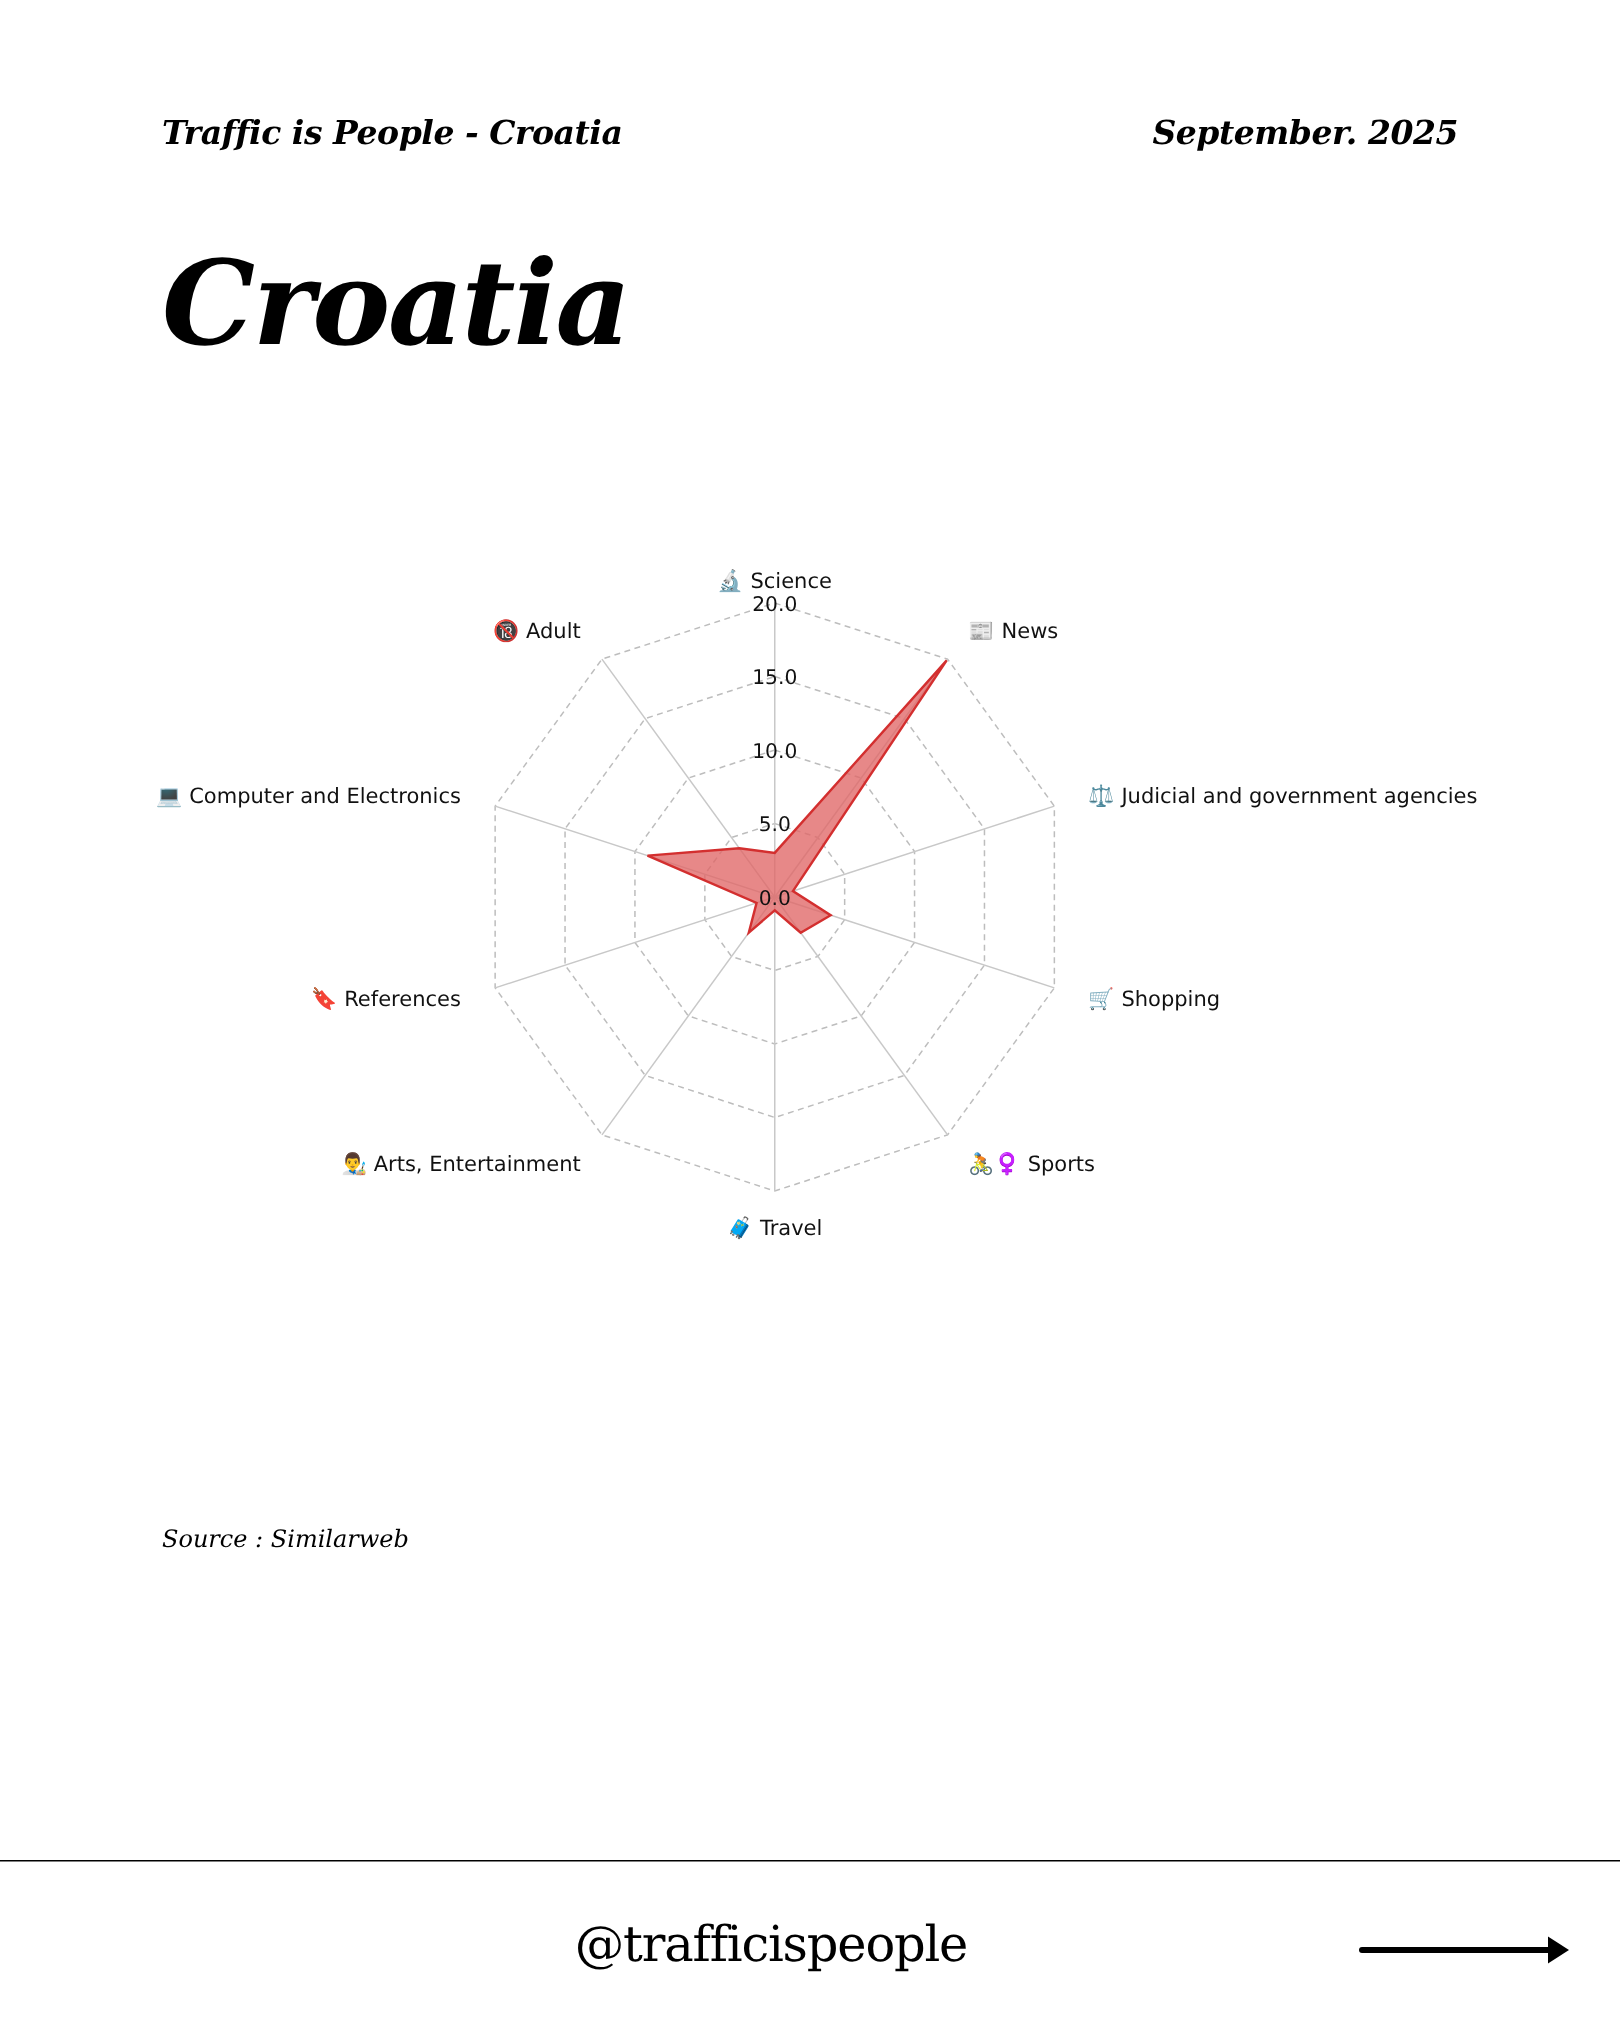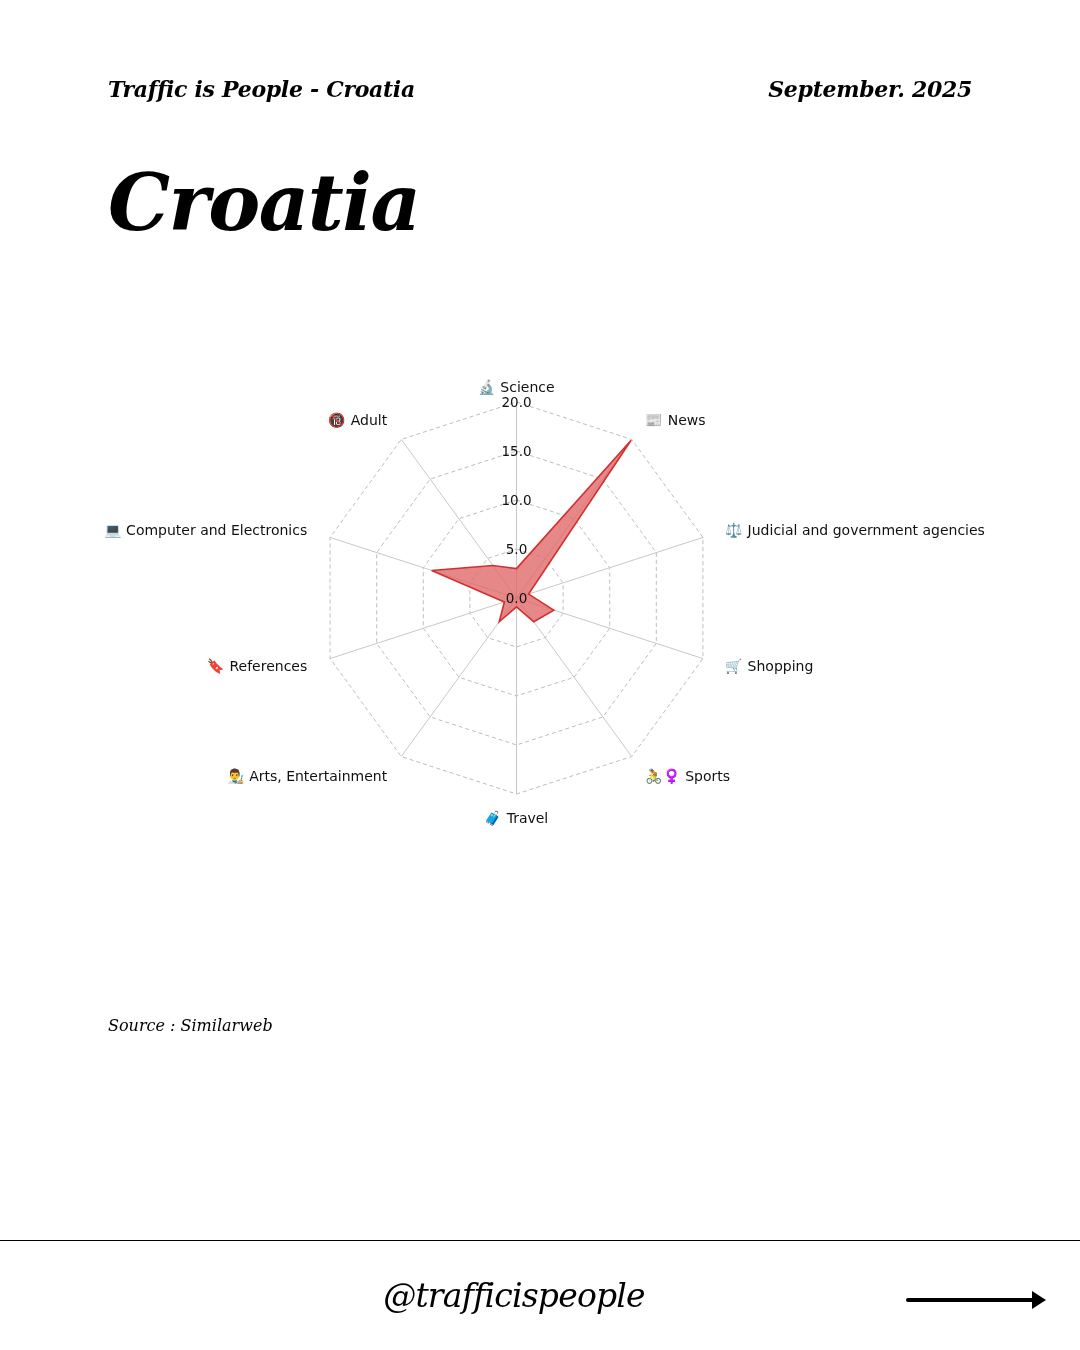--- a/index.html
+++ b/index.html
@@ -5,21 +5,21 @@
   html, body { margin: 0; padding: 0; background: #ffffff; }
   body { width: 1080px; height: 1350px; position: relative; overflow: hidden; font-family: "DejaVu Sans", sans-serif; color: #000; }
   .header-left { position: absolute; left: 108px; top: 76px; font-family: "DejaVu Serif", serif; font-style: italic; font-weight: bold; font-size: 22px; letter-spacing: -0.3px; }
   .header-right { position: absolute; right: 108px; top: 76px; font-family: "DejaVu Serif", serif; font-style: italic; font-weight: bold; font-size: 22px; letter-spacing: -0.3px; }
   .big-title { position: absolute; left: 108px; top: 128px; font-family: "DejaVu Serif", serif; font-style: italic; font-weight: bold; font-size: 78px; letter-spacing: -1.5px; line-height: 1.1; margin-top: 32px; }
   #radar { position: absolute; left: 0; top: 0; width: 1080px; height: 1350px; }
   .axis-label { font-family: "DejaVu Sans", sans-serif; font-size: 14px; fill: #111; }
   .tick-label { font-family: "DejaVu Sans", sans-serif; font-size: 13.5px; fill: #111; }
   .source { position: absolute; left: 108px; top: 1016px; font-family: "DejaVu Serif", serif; font-style: italic; font-size: 16px; }
   .footer-line { position: absolute; left: 0; top: 1240px; width: 1080px; height: 1px; background: #000; }
-  .handle { position: absolute; left: 0; width: 1028px; top: 1276px; text-align: center; font-family: "DejaVu Serif", serif; font-style: italic; font-size: 33px; letter-spacing: -0.8px; }
+  .handle { position: absolute; left: 0; width: 1028px; top: 1276px; text-align: center; font-family: "DejaVu Serif", serif; font-size: 33px; letter-spacing: -0.8px; }
   .next-arrow { position: absolute; left: 906px; top: 1288px; width: 142px; height: 24px; }
 </style>
 </head>
 <body>
 
 <div class="header-left">Traffic is People - Croatia</div>
 <div class="header-right">September. 2025</div>
 <div class="big-title">Croatia</div>
 
 <svg id="radar" xmlns="http://www.w3.org/2000/svg" viewBox="0 0 1080 1350">

